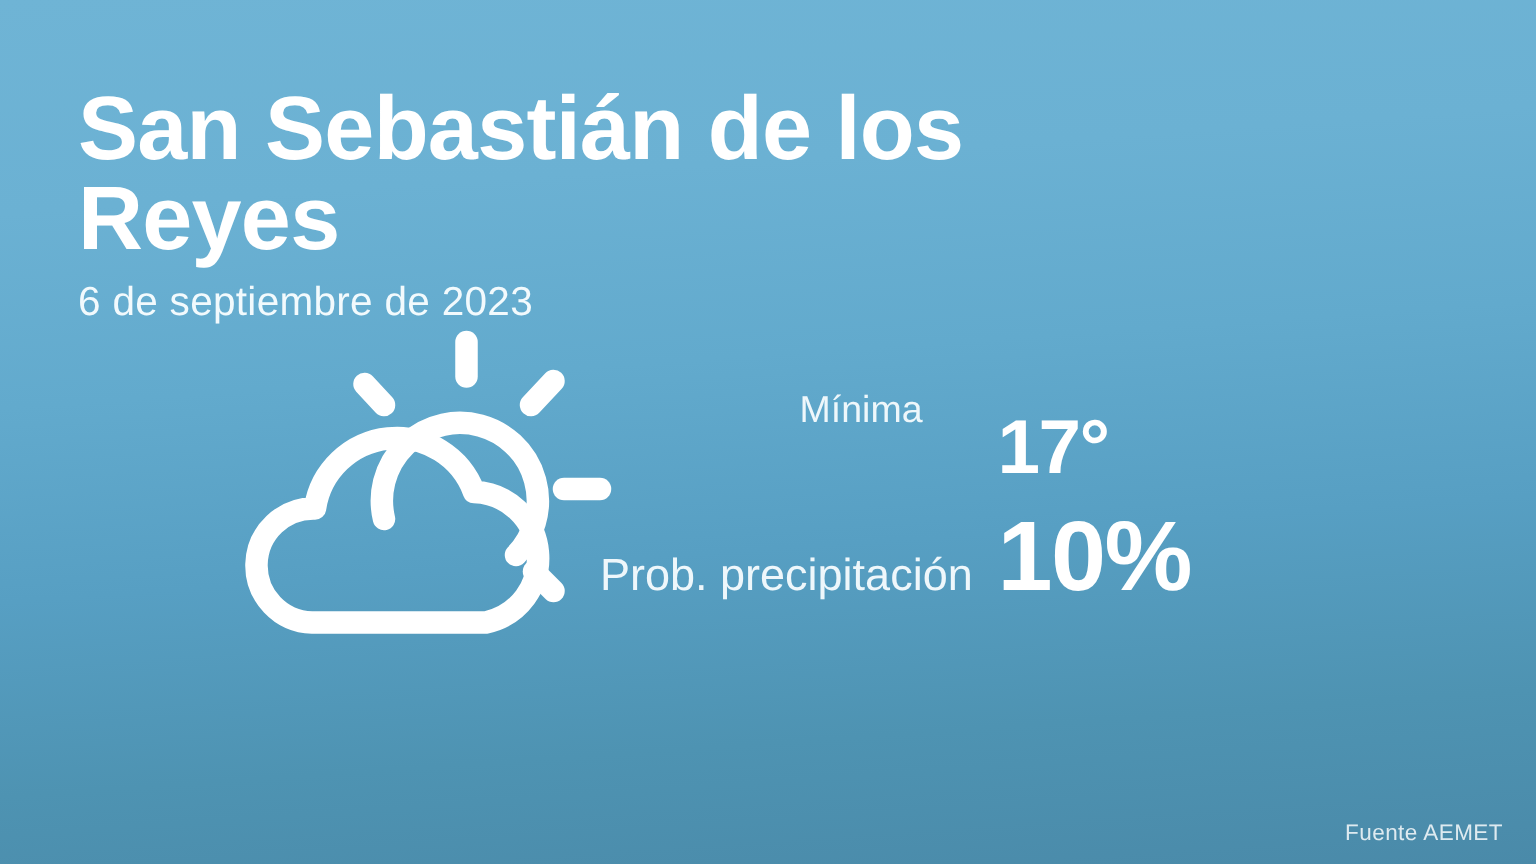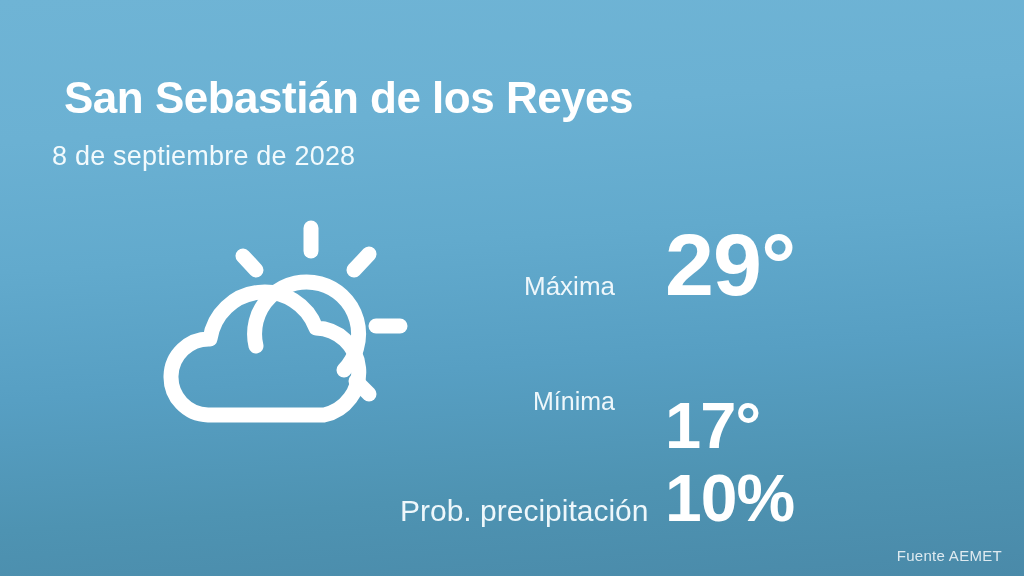--- a/index.html
+++ b/index.html
@@ -29,22 +29,22 @@
   }
 
   
   .header {
     position: absolute;
     left: 52px;
     top: 56px;
     width: 700px;
   }
   .title {
-    margin: 12px;
-    font-size: 44px;
+    margin: 0;
+    font-size: 60px;
     line-height: 60px;
     font-weight: bold;
     color: #ffffff;
     letter-spacing: -0.5px;
     white-space: pre-wrap;
   }
   .date {
     margin: 9px 0 0 0;
     font-size: 27px;
     line-height: 32px;
@@ -94,21 +94,21 @@
     white-space: nowrap;
     letter-spacing: -1px;
   }
 
   .row-max        { height: 128px; }
   .row-max .label { font-size: 26px; }
   .row-max .value { font-size: 88px; }
 
   .row-min        { height: 118px; align-items: center; }
   .row-min .label { font-size: 25px; }
-  .row-min .value { font-size: 65px; margin-top: 48px; }
+  .row-min .value { font-size: 51px; margin-top: 48px; }
 
   .row-precip        { height: 80px; }
   .row-precip .label { font-size: 30px; }
   .row-precip .value { font-size: 66px; }
 
   
   .source {
     position: absolute;
     right: 22px;
     bottom: 12px;
@@ -118,21 +118,21 @@
     letter-spacing: 0.3px;
   }
 </style>
 </head>
 <body>
 
 <div class="card">
 
   <div class="header">
     <h1 class="title">San Sebastián de los Reyes</h1>
-    <div class="date">8 de septiembre de 2028</div>
+    <div class="date">6 de septiembre de 2023</div>
   </div>
 
   <div class="icon-wrap">
     <svg viewBox="0 0 290 225" xmlns="http://www.w3.org/2000/svg" fill="none" stroke="#ffffff" stroke-linecap="round" stroke-linejoin="round">
 
       <g stroke-width="15">
         <line x1="163" y1="10" x2="163" y2="33"></line>
         <line x1="221" y1="36" x2="206" y2="52"></line>
         <line x1="252" y1="108" x2="228" y2="108"></line>
         <line x1="221" y1="176" x2="208" y2="163"></line>
@@ -145,24 +145,20 @@
       <path d="M 60 197
                A 38 38 0 0 1 62 121
                A 55 55 0 0 1 168 110
                A 44 44 0 0 1 176 197
                Z" stroke-width="15"></path>
     </svg>
   </div>
 
   <div class="readings">
 
-    <div class="reading-row row-max">
-      <span class="label">Máxima</span>
-      <span class="value">29°</span>
-    </div>
 
     <div class="reading-row row-min">
       <span class="label">Mínima</span>
       <span class="value">17°</span>
     </div>
 
     <div class="reading-row row-precip">
       <span class="label">Prob. precipitación</span>
       <span class="value">10%</span>
     </div>

